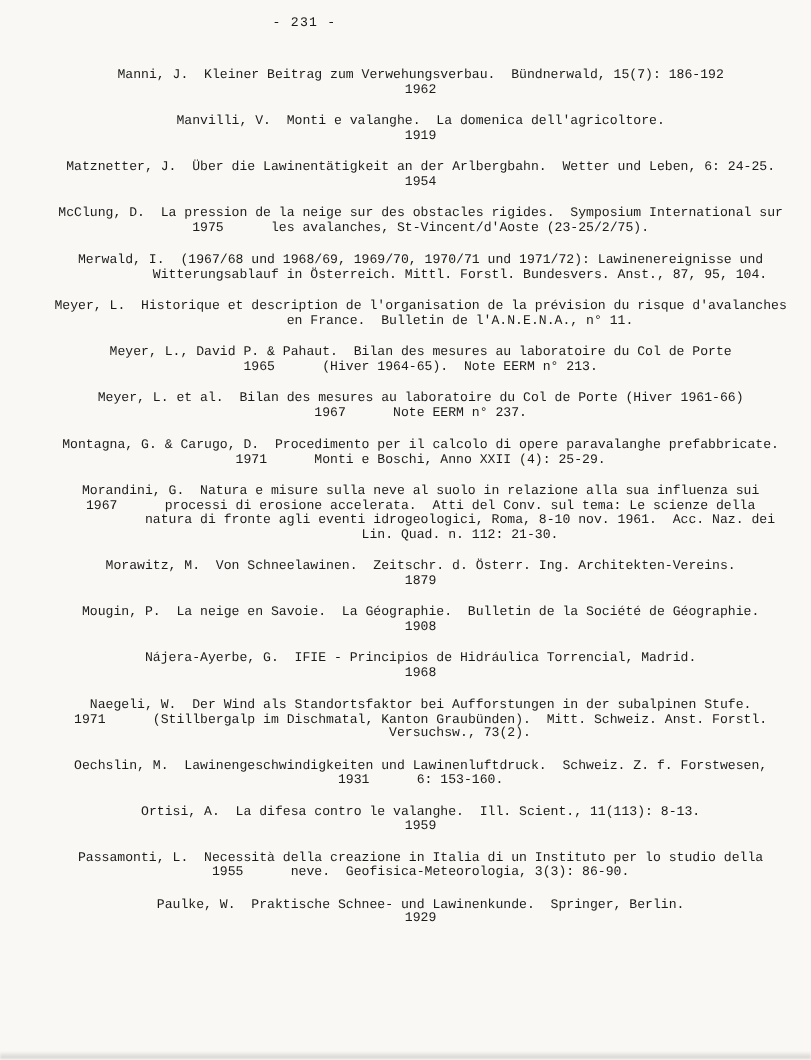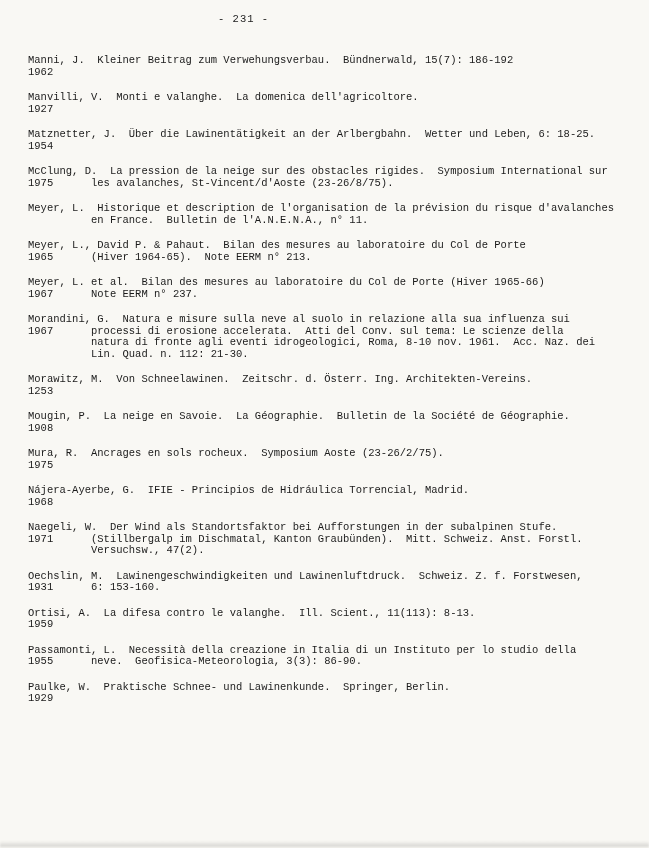--- a/index.html
+++ b/index.html
@@ -29,20 +29,21 @@
   .ref-list {
     padding-left: 28px;
     padding-right: 4px;
     padding-top: 30px;
   }
   .entry {
     white-space: pre;
     font-size: 10.5px;
     line-height: 11.5px;
     margin-bottom: 14px;
+    text-align: center;
   }
   .scan-edge {
     position: absolute;
     left: 0;
     right: 0;
     bottom: 1px;
     height: 6px;
     background: linear-gradient(to bottom, rgba(0,0,0,0), rgba(110,110,110,0.28));
     filter: blur(1px);
   }
@@ -51,46 +52,48 @@
 <body>
 
 <div class="page">
 
   <div class="page-number">- 231 -</div>
 
   <div class="ref-list">
     <div class="entry">Manni, J.  Kleiner Beitrag zum Verwehungsverbau.  Bündnerwald, 15(7): 186-192
 1962</div>
     <div class="entry">Manvilli, V.  Monti e valanghe.  La domenica dell'agricoltore.
-1927</div>
-    <div class="entry">Matznetter, J.  Über die Lawinentätigkeit an der Arlbergbahn.  Wetter und Leben, 6: 18-25.
+1919</div>
+    <div class="entry">Matznetter, J.  Über die Lawinentätigkeit an der Arlbergbahn.  Wetter und Leben, 6: 24-25.
 1954</div>
     <div class="entry">McClung, D.  La pression de la neige sur des obstacles rigides.  Symposium International sur
-1975      les avalanches, St-Vincent/d'Aoste (23-26/8/75).</div>
+1975      les avalanches, St-Vincent/d'Aoste (23-25/2/75).</div>
+    <div class="entry">Merwald, I.  (1967/68 und 1968/69, 1969/70, 1970/71 und 1971/72): Lawinenereignisse und
+          Witterungsablauf in Österreich. Mittl. Forstl. Bundesvers. Anst., 87, 95, 104.</div>
     <div class="entry">Meyer, L.  Historique et description de l'organisation de la prévision du risque d'avalanches
           en France.  Bulletin de l'A.N.E.N.A., n° 11.</div>
     <div class="entry">Meyer, L., David P. &amp; Pahaut.  Bilan des mesures au laboratoire du Col de Porte
 1965      (Hiver 1964-65).  Note EERM n° 213.</div>
-    <div class="entry">Meyer, L. et al.  Bilan des mesures au laboratoire du Col de Porte (Hiver 1965-66)
+    <div class="entry">Meyer, L. et al.  Bilan des mesures au laboratoire du Col de Porte (Hiver 1961-66)
 1967      Note EERM n° 237.</div>
+    <div class="entry">Montagna, G. &amp; Carugo, D.  Procedimento per il calcolo di opere paravalanghe prefabbricate.
+1971      Monti e Boschi, Anno XXII (4): 25-29.</div>
     <div class="entry">Morandini, G.  Natura e misure sulla neve al suolo in relazione alla sua influenza sui
 1967      processi di erosione accelerata.  Atti del Conv. sul tema: Le scienze della
           natura di fronte agli eventi idrogeologici, Roma, 8-10 nov. 1961.  Acc. Naz. dei
           Lin. Quad. n. 112: 21-30.</div>
     <div class="entry">Morawitz, M.  Von Schneelawinen.  Zeitschr. d. Österr. Ing. Architekten-Vereins.
-1253</div>
+1879</div>
     <div class="entry">Mougin, P.  La neige en Savoie.  La Géographie.  Bulletin de la Société de Géographie.
 1908</div>
-    <div class="entry">Mura, R.  Ancrages en sols rocheux.  Symposium Aoste (23-26/2/75).
-1975</div>
     <div class="entry">Nájera-Ayerbe, G.  IFIE - Principios de Hidráulica Torrencial, Madrid.
 1968</div>
     <div class="entry">Naegeli, W.  Der Wind als Standortsfaktor bei Aufforstungen in der subalpinen Stufe.
 1971      (Stillbergalp im Dischmatal, Kanton Graubünden).  Mitt. Schweiz. Anst. Forstl.
-          Versuchsw., 47(2).</div>
+          Versuchsw., 73(2).</div>
     <div class="entry">Oechslin, M.  Lawinengeschwindigkeiten und Lawinenluftdruck.  Schweiz. Z. f. Forstwesen,
 1931      6: 153-160.</div>
     <div class="entry">Ortisi, A.  La difesa contro le valanghe.  Ill. Scient., 11(113): 8-13.
 1959</div>
     <div class="entry">Passamonti, L.  Necessità della creazione in Italia di un Instituto per lo studio della
 1955      neve.  Geofisica-Meteorologia, 3(3): 86-90.</div>
     <div class="entry">Paulke, W.  Praktische Schnee- und Lawinenkunde.  Springer, Berlin.
 1929</div>
   </div>
 

